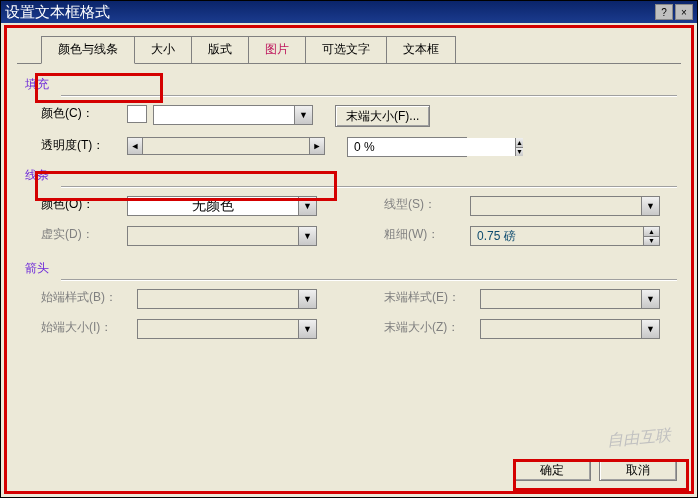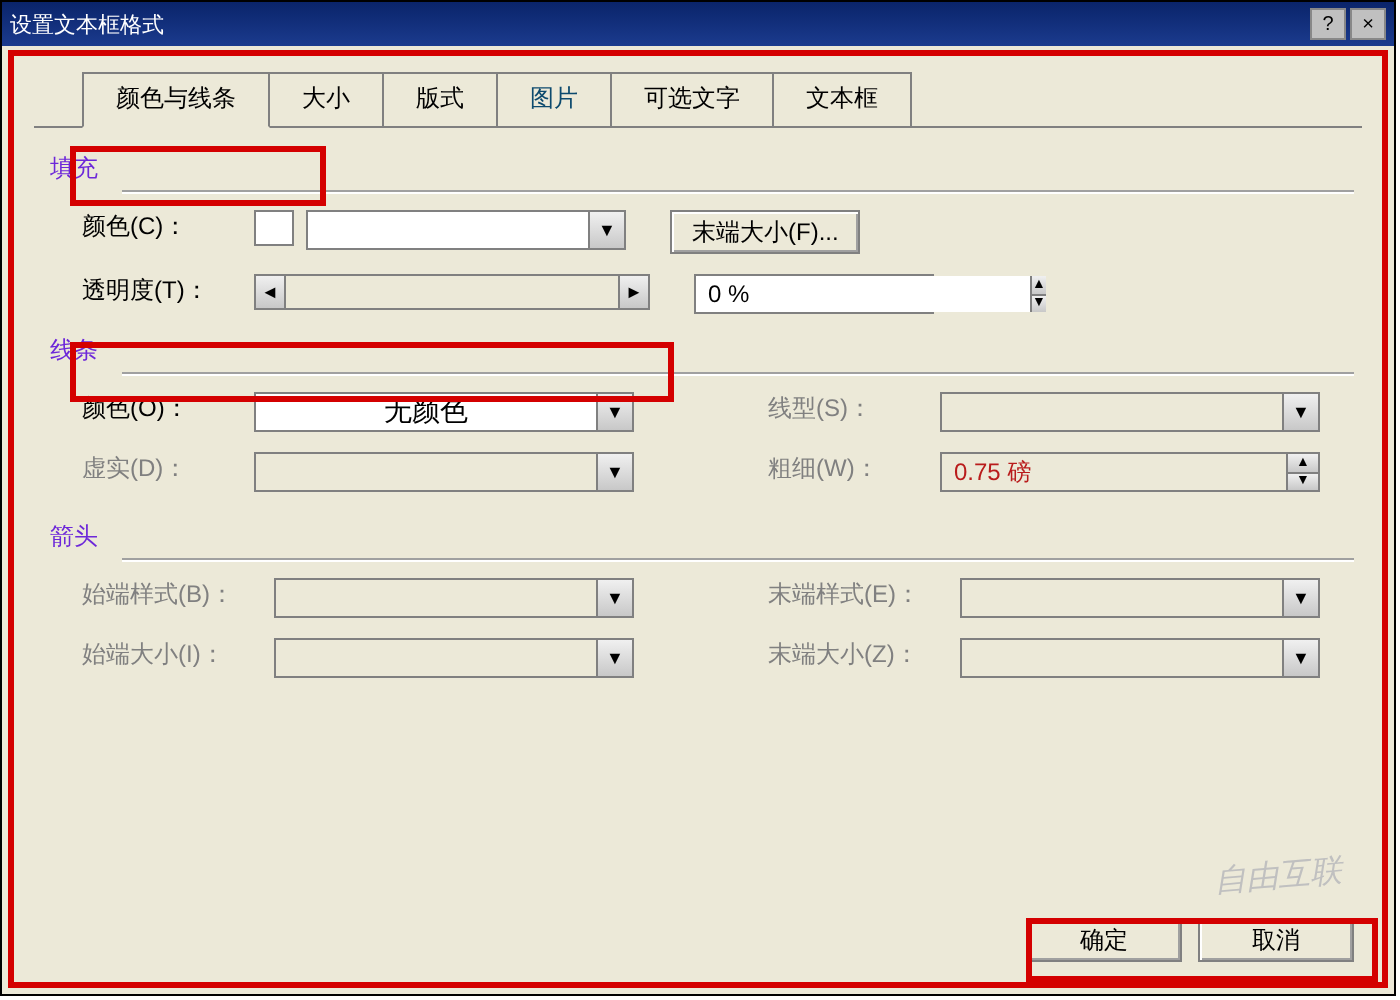--- a/index.html
+++ b/index.html
@@ -1,29 +1,29 @@
 <!DOCTYPE html>
 <html><head>
 <meta charset="utf-8">
 <style>
 * { box-sizing: border-box; margin: 0; padding: 0; font-family: "SimSun", "Microsoft YaHei", sans-serif; font-size: 12px; }
 body { background: #fff; width: 700px; height: 500px; overflow: hidden; }
 
 .dialog { width: 698px; height: 498px; border: 1px solid #000; background: #ece9d8; position: relative; }
 
 .titlebar { height: 22px; background: linear-gradient(#0a246a, #1b3b8e); color: #fff; display: flex; align-items: center; padding: 0 4px; }
-.titlebar .title { flex: 1; font-size: 11px; font-family: Liberation Serif, serif; }
+.titlebar .title { flex: 1; font-size: 15px; font-family: Liberation Serif, serif; }
 .titlebar .wbtn { width: 18px; height: 16px; background: #c0c0c0; border: 1px solid #888; margin-left: 2px; display: flex; align-items: center; justify-content: center; font-size: 10px; color:#000; }
 
 .red-outer { position: absolute; left: 3px; top: 24px; right: 3px; bottom: 3px; border: 3px solid #d40000; padding: 8px 10px 6px 10px; }
 
 .tabs { display: flex; border-bottom: 1px solid #808080; gap: 0; padding-left: 24px; }
 .tab { padding: 4px 16px 5px 16px; border: 1px solid #808080; border-bottom: none; background: #ece9d8; margin-right: -1px; position: relative; color:#000; }
 .tab.active { background: #ece9d8; border-bottom: 1px solid #ece9d8; margin-bottom: -1px; z-index: 2; }
-.tab.disabled { color: #0c4a6e; }
+.tab.disabled { color: #be185d; }
 
 .panel { padding: 8px 4px 4px 4px; }
 
 .group-label { color: #6d28d9; margin-top: 4px; margin-bottom: 2px; padding-left: 4px; }
 .group-divider { border-top: 1px solid #a0a0a0; border-bottom: 1px solid #fff; margin-left: 40px; margin-bottom: 8px; }
 
 .row { display: flex; align-items: flex-start; margin-bottom: 10px; padding-left: 20px; gap: 6px; }
 .label { width: 80px; color: #000; }
 .label.disabled { color: #808080; }
 
@@ -34,21 +34,21 @@
 .dd-btn { width: 18px; height: 18px; background: linear-gradient(#f0f0f0,#c8c8c8); border-left: 1px solid #808080; display:flex; align-items:center; justify-content:center; font-size:9px; }
 
 .btn { height: 22px; padding: 0 10px; border: 1px solid #808080; background: #ece9d8; display:flex; align-items:center; box-shadow: inset 1px 1px #fff, inset -1px -1px #a0a0a0; }
 
 .slider { display:flex; align-items:center; flex:1; }
 .sld-btn { width:16px; height:18px; background:linear-gradient(#f0f0f0,#c8c8c8); border:1px solid #808080; display:flex; align-items:center; justify-content:center; font-size:9px; }
 .sld-track { flex:1; height:18px; background:#ece9d8; border:1px solid #808080; border-left:none; border-right:none; }
 
 .spinner { display:flex; height:20px; border:1px solid #808080; background:#fff; width:120px; }
 .spinner input { border:none; flex:1; padding:0 6px; font-size:12px; outline:none; }
-.spinner.disabled input{ background:#ece9d8; color:#b91c1c; }
+.spinner.disabled input{ background:#ece9d8; color:#0c4a6e; }
 .spin-btns { width:16px; display:flex; flex-direction:column; border-left:1px solid #808080; }
 .spin-btns div { flex:1; background:linear-gradient(#f0f0f0,#c8c8c8); display:flex; align-items:center; justify-content:center; font-size:7px; border-bottom:1px solid #808080; }
 .spin-btns div:last-child{border-bottom:none;}
 
 .red-box { border: 3px solid #d40000; position: absolute; pointer-events: none; z-index: 5; }
 .rb1 { left: 34px; top: 72px; width: 128px; height: 30px; }
 .rb2 { left: 34px; top: 170px; width: 302px; height: 30px; }
 .rb3 { right: 8px; bottom: 6px; width: 176px; height: 32px; }
 
 .footer { position:absolute; right:14px; bottom:10px; display:flex; gap:8px; }

